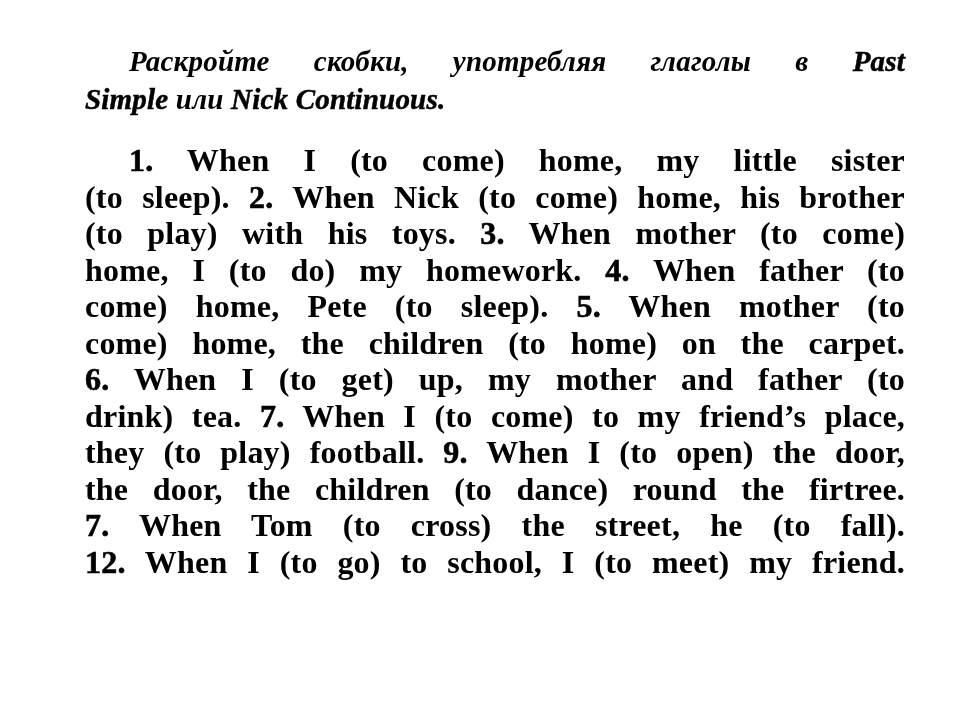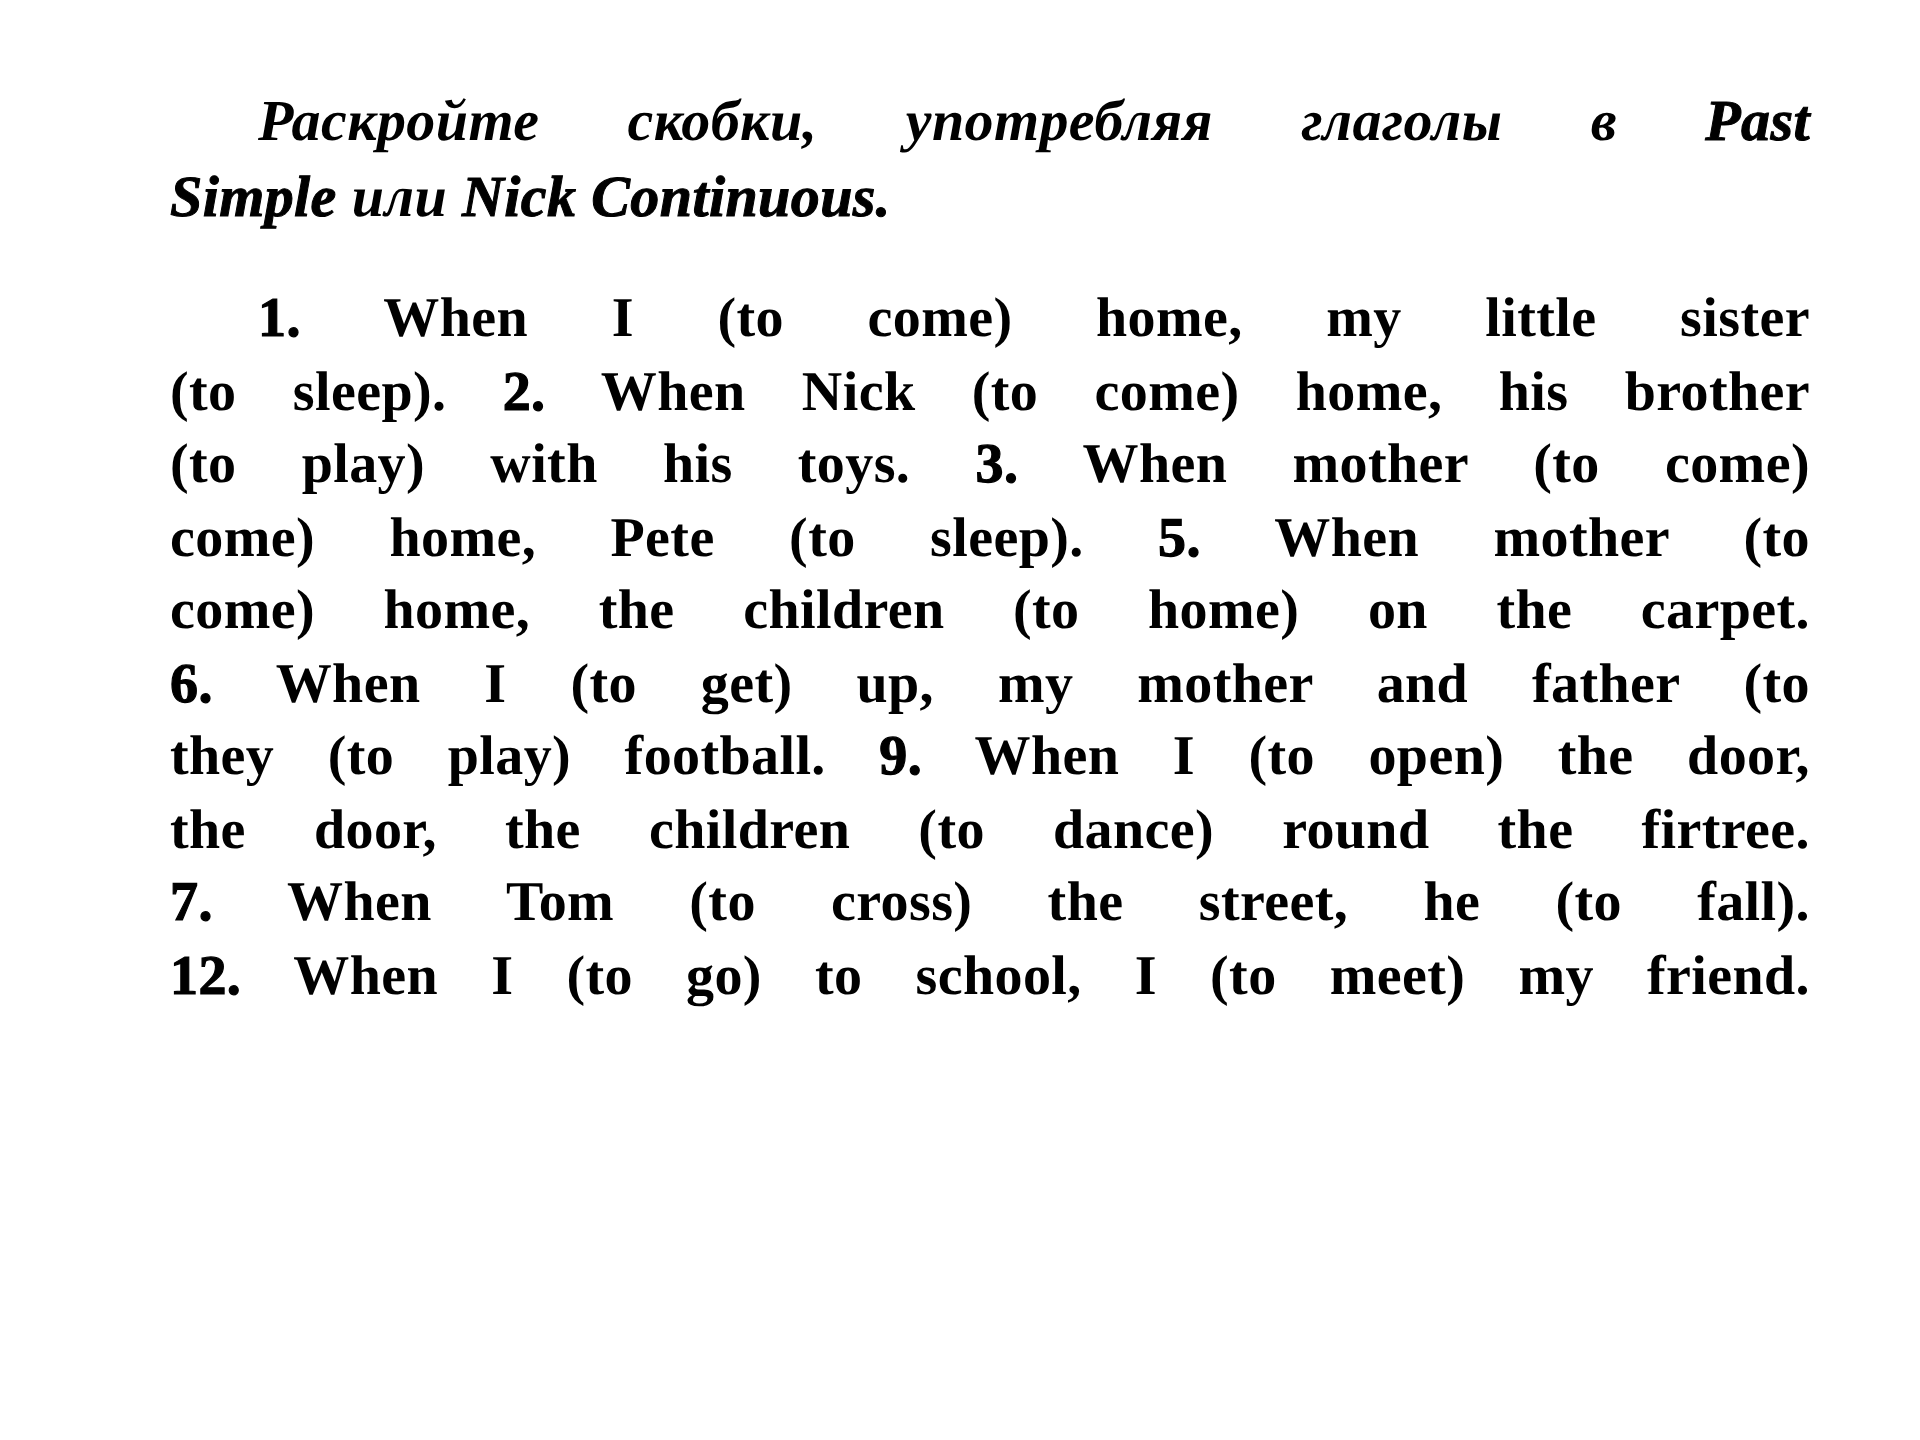--- a/index.html
+++ b/index.html
@@ -22,21 +22,21 @@
     line-height:38px;
     letter-spacing:0.2px;
     margin:0 0 24px 0;
   }
   .instruction .b{
     -webkit-text-stroke:0.5px currentColor;
   }
   .exercise{
     font-family:"Liberation Serif","DejaVu Serif",serif;
     font-weight:700;
-    font-size:28px;
+    font-size:32px;
     line-height:36.5px;
     letter-spacing:0.2px;
     margin:0;
   }
   .line{white-space:normal;}
   .justify{
     text-align:justify;
     text-align-last:justify;
   }
   .indent{padding-left:44px;}
@@ -58,23 +58,25 @@
 <div class="page">
   <div class="content">
     <div class="instruction">
         <div class="line justify indent"><span>Раскройте скобки, употребляя глаголы в </span><span class="b">Past</span></div>
         <div class="line"><span class="b">Simple</span><span> или </span><span class="b">Nick Continuous.</span></div>
       </div>
     <div class="exercise">
         <div class="line justify indent"><span class="num">1.</span> When I (to come) home, my little sister</div>
         <div class="line justify">(to sleep). <span class="num">2.</span> When Nick (to come) home, his brother</div>
         <div class="line justify">(to play) with his toys. <span class="num">3.</span> When mother (to come)</div>
+        <div class="line justify">home, I (to do) my homework. <span class="num">4.</span> When father (to</div>
         <div class="line justify">come) home, Pete (to sleep). <span class="num">5.</span> When mother (to</div>
         <div class="line justify">come) home, the children (to home) on the carpet.</div>
         <div class="line justify"><span class="num">6.</span> When I (to get) up, my mother and father (to</div>
+        <div class="line justify">drink) tea. <span class="num">7.</span> When I (to come) to my friend’s place,</div>
         <div class="line justify">they (to play) football. <span class="num">9.</span> When I (to open) the door,</div>
         <div class="line justify">the door, the children (to dance) round the firtree.</div>
         <div class="line justify"><span class="num">7.</span> When Tom (to cross) the street, he (to fall).</div>
         <div class="line justify"><span class="num">12.</span> When I (to go) to school, I (to meet) my friend.</div>
       </div>
   </div>
   <div class="speck speck-1"></div>
   <div class="speck speck-2"></div>
 </div>
 

